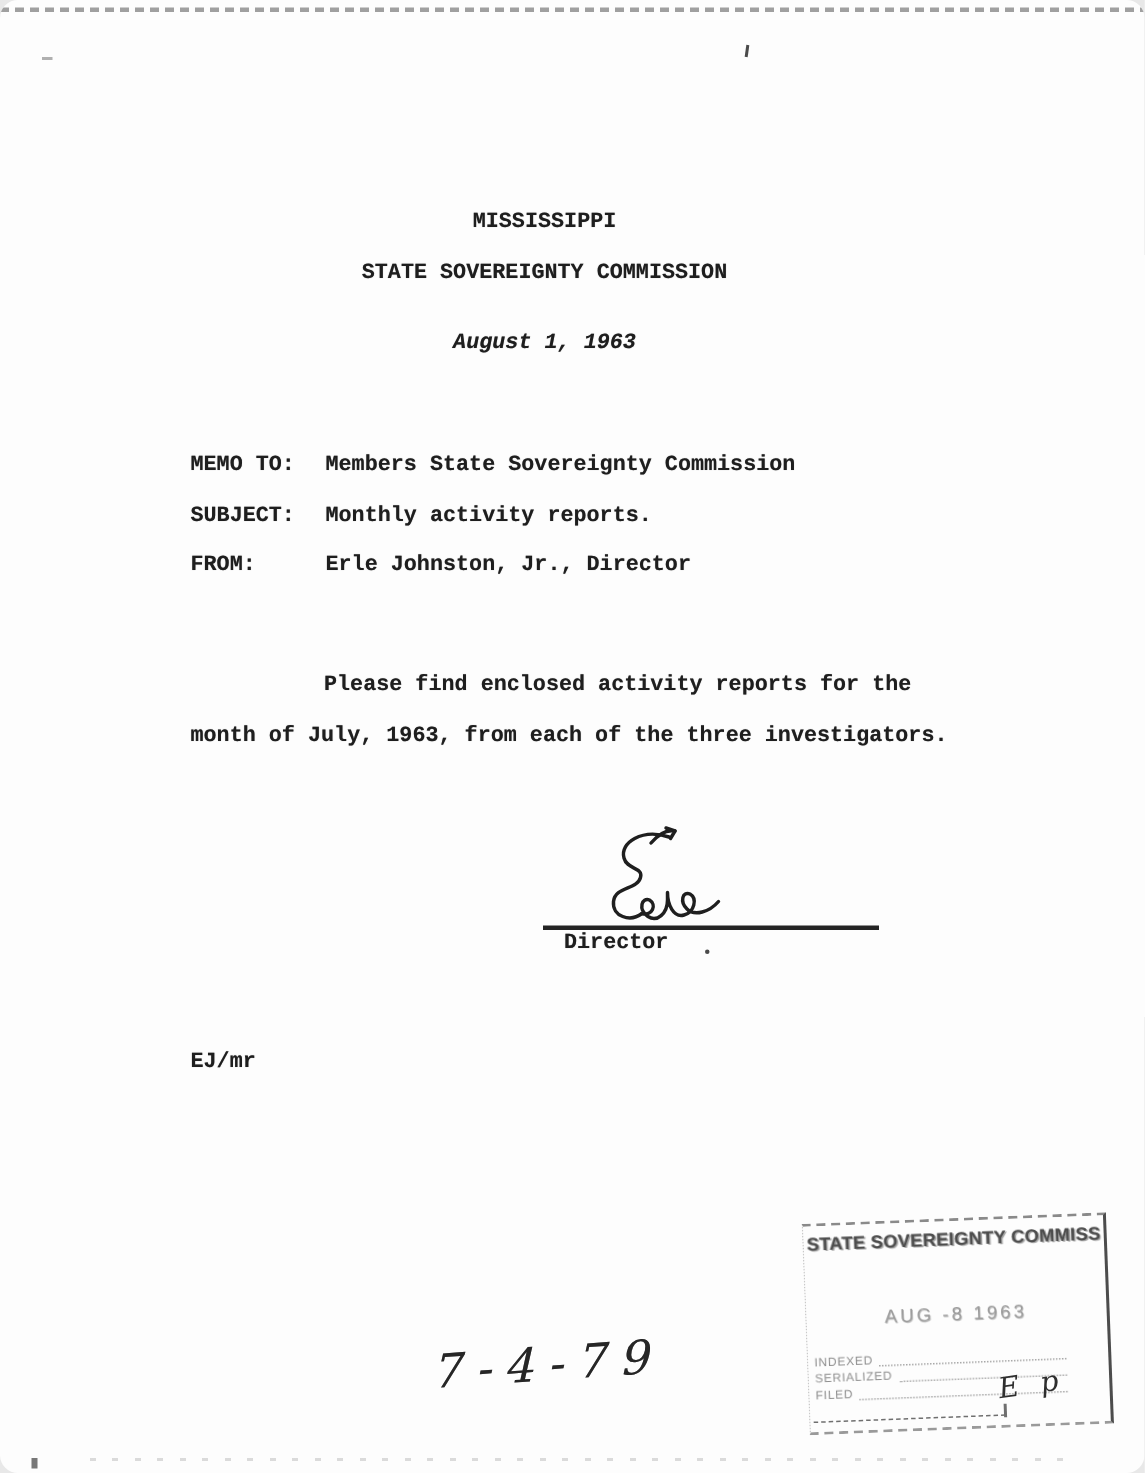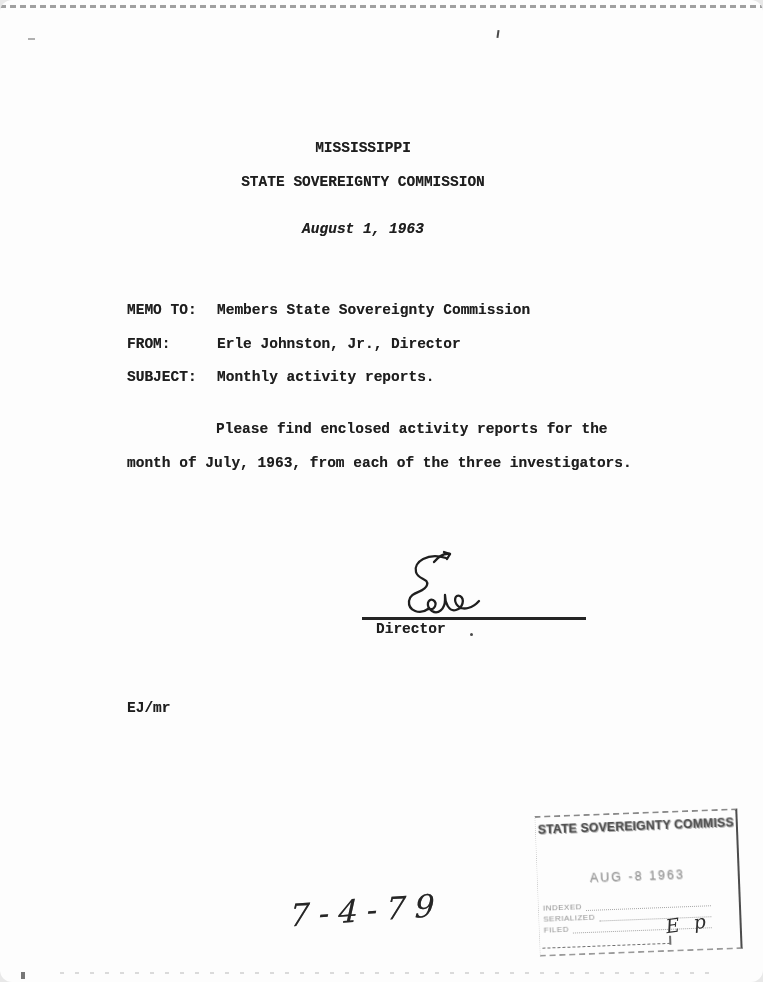--- a/index.html
+++ b/index.html
@@ -44,21 +44,21 @@
 
   .header-block { position: absolute; left: 103px; top: 140px; width: 520px; text-align: center; }
   .header-line1 { margin-bottom: 17px; }
   .header-date { position: absolute; left: 103px; top: 221px; width: 520px; text-align: center; font-style: italic; }
 
   .memo-block { position: absolute; left: 127px; top: 302px; width: 520px; }
   .memo-row { display: flex; margin-bottom: 16.5px; }
   .memo-label { width: 90px; flex: 0 0 90px; }
 
   .body-para {
-    position: absolute; left: 127px; top: 412px; width: 522px;
+    position: absolute; left: 127px; top: 440px; width: 522px;
     text-indent: 89px;
     line-height: 34px;
     white-space: normal;
   }
 
   .sig-scribble { position: absolute; left: 386px; top: 550px; width: 100px; height: 72px; }
   .sig-line { position: absolute; left: 362px; top: 617px; width: 224px; height: 2.5px; background: #242424; }
   .sig-title { position: absolute; left: 364px; top: 621px; margin-left: 12px; }
 
   .typist { position: absolute; left: 127px; top: 700px; }
@@ -127,26 +127,26 @@
     <div class="tw">STATE SOVEREIGNTY COMMISSION</div>
   </div>
   <div class="tw header-date">August 1, 1963</div>
 
   <div class="memo-block">
     <div class="memo-row">
       <span class="tw memo-label">MEMO TO:</span>
       <span class="tw">Members State Sovereignty Commission</span>
     </div>
     <div class="memo-row">
+      <span class="tw memo-label">SUBJECT:</span>
+      <span class="tw">Monthly activity reports.</span>
+    </div>
+    <div class="memo-row">
       <span class="tw memo-label">FROM:</span>
       <span class="tw">Erle Johnston, Jr., Director</span>
-    </div>
-    <div class="memo-row">
-      <span class="tw memo-label">SUBJECT:</span>
-      <span class="tw">Monthly activity reports.</span>
     </div>
   </div>
 
   <div class="tw body-para">Please find enclosed activity reports for the month of July, 1963, from each of the three investigators.</div>
 
   <svg class="sig-scribble" viewBox="0 0 100 72" aria-label="Erle">
     <g fill="none" stroke="#1f1f1f" stroke-width="2.3" stroke-linecap="round" stroke-linejoin="round">
       <path d="M 48 12 C 53 6, 59 3, 64 4"></path>
       <path d="M 64 4 l -6 -2 m 6 2 l -3 5"></path>
       <path d="M 60 8 C 42 2, 27 12, 30 22 C 32 30, 43 28, 41 35 C 39 43, 24 41, 23 51 C 22 61, 34 65, 42 59"></path>

